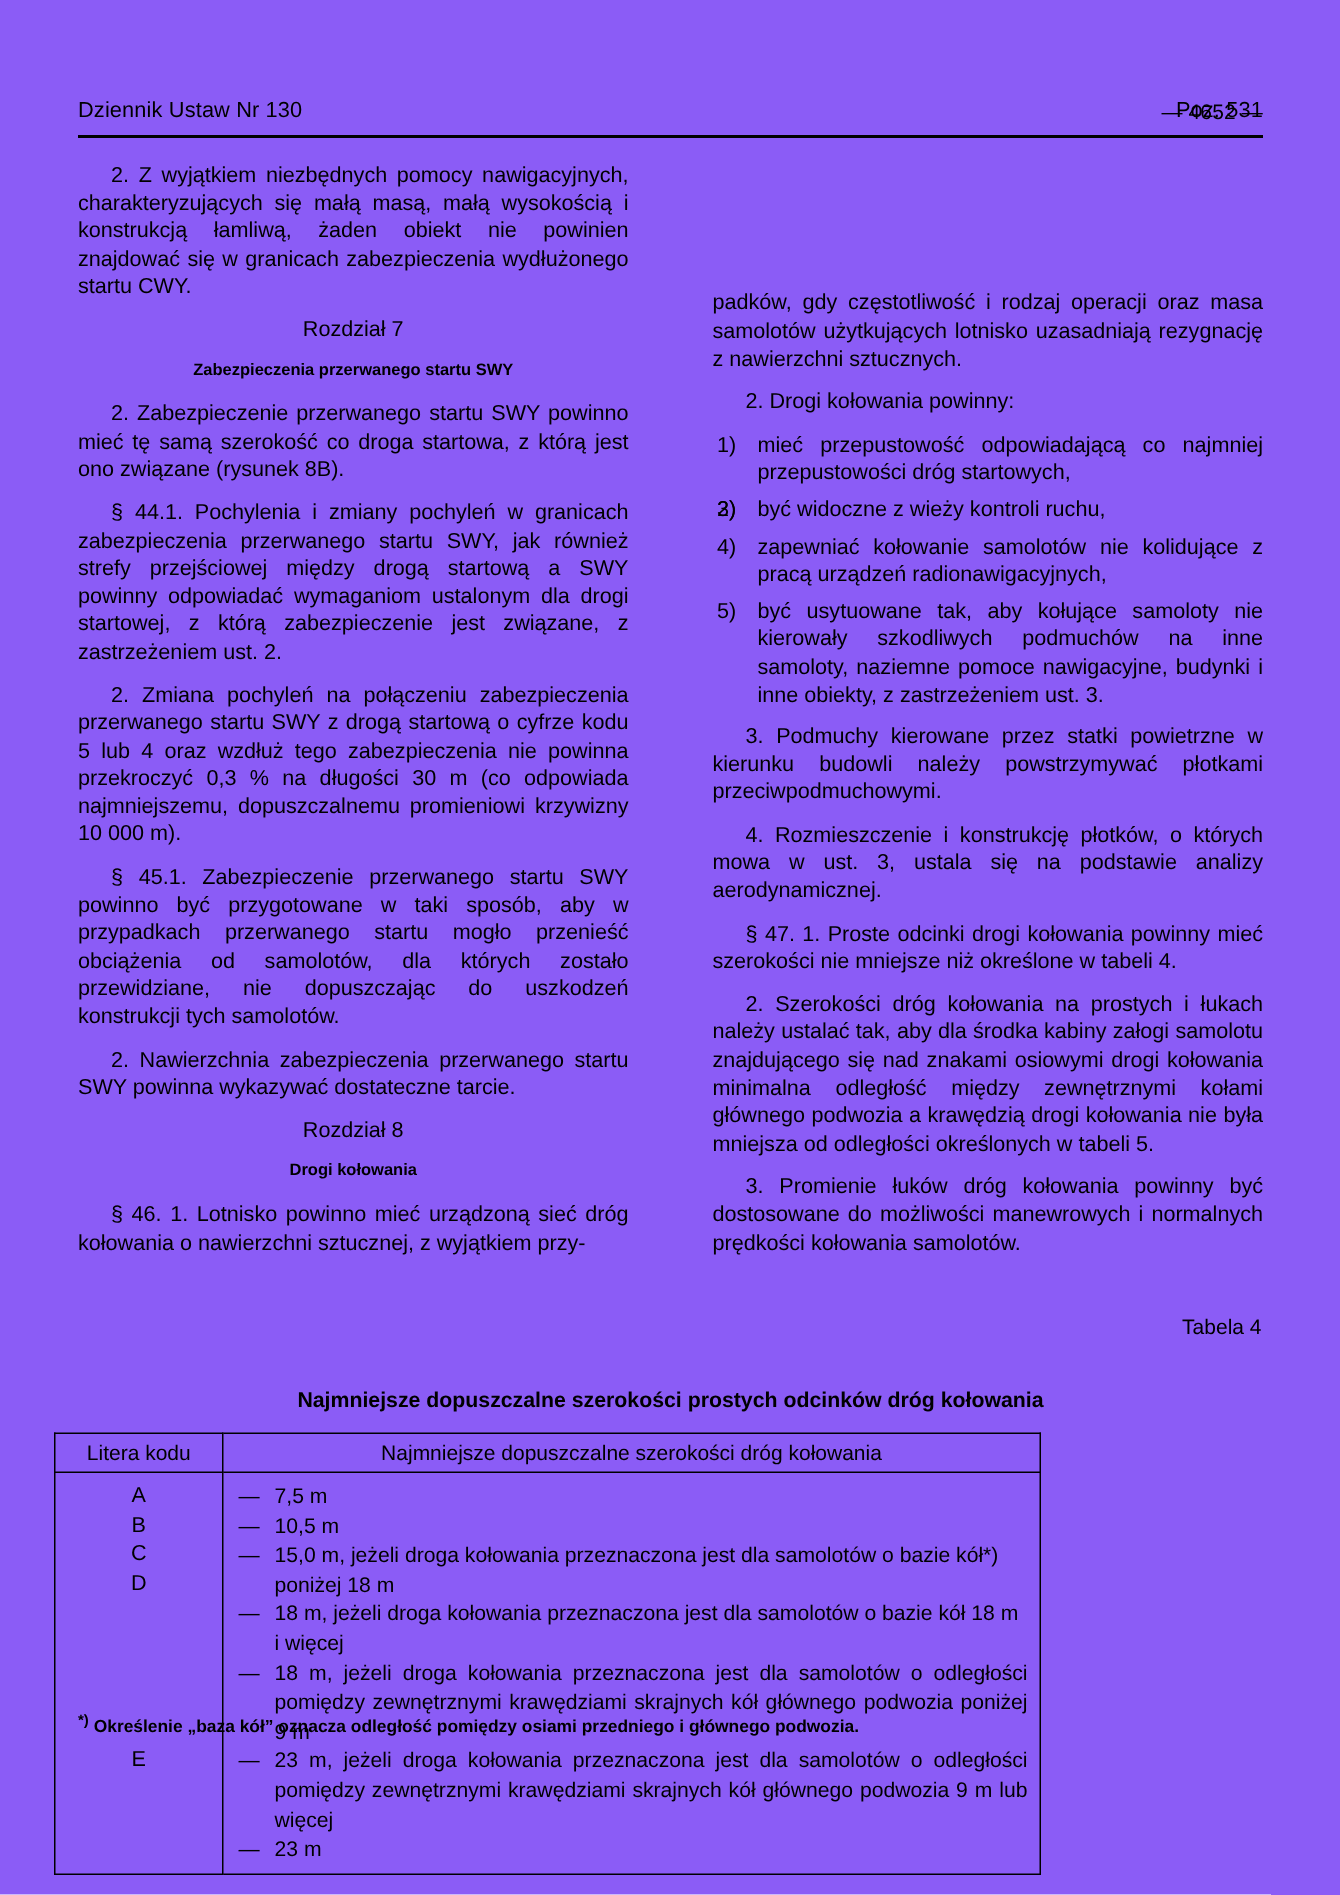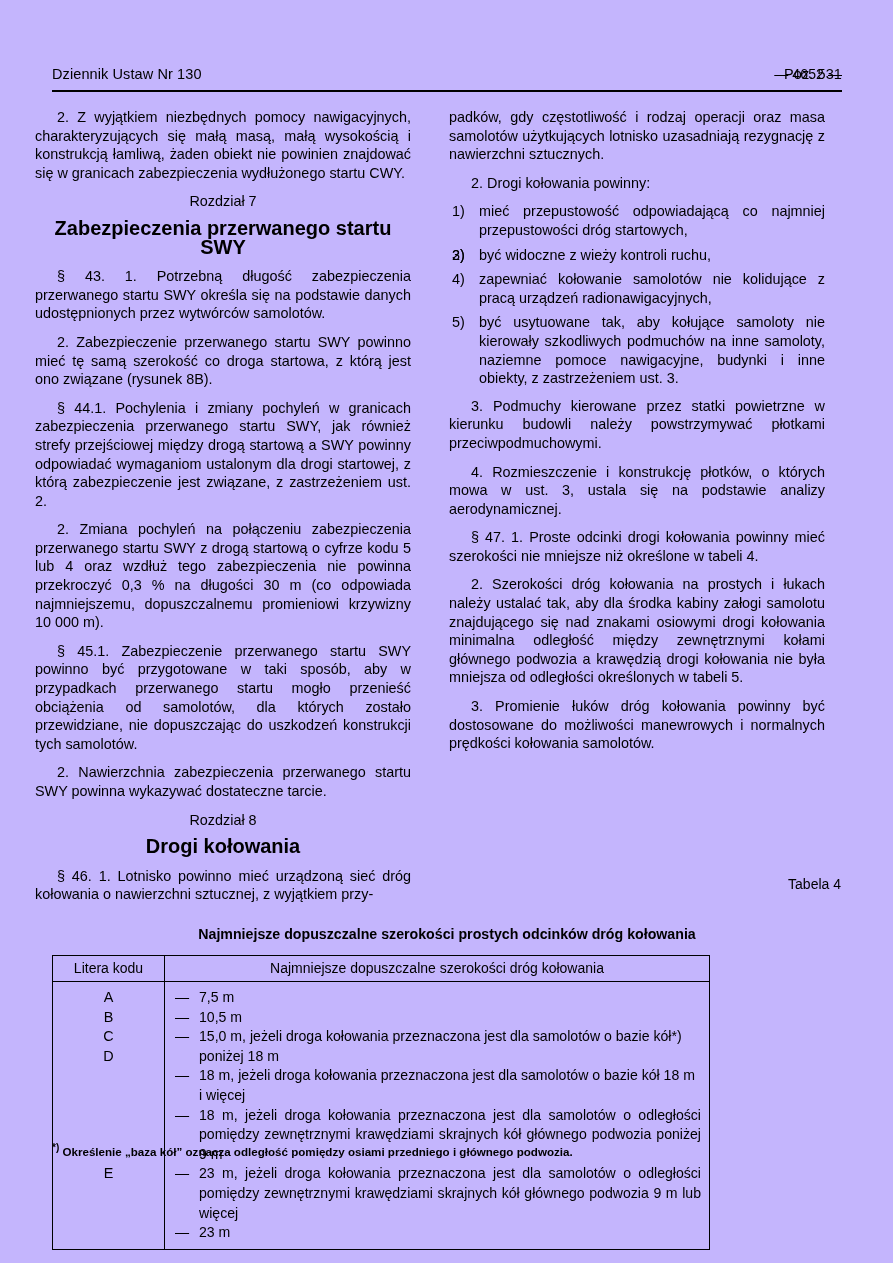--- a/index.html
+++ b/index.html
@@ -9,21 +9,21 @@
   }
   body {
     font-family: "Liberation Sans", sans-serif;
     color: #000000;
   }
   .page {
     position: relative;
     width: 893px;
     height: 1263px;
     margin: 0 auto;
-    background: #c4b5fd;
+    background: #8b5cf6;
     overflow: hidden;
   }
 
   
   .runhead {
     position: absolute;
     left: 52px;
     top: 66px;
     width: 790px;
     display: flex;
@@ -44,25 +44,26 @@
     left: 52px;
     top: 90px;
     width: 790px;
     height: 2px;
     background: #000;
   }
 
   
   .columns {
     position: absolute;
-    left: 35px;
+    left: 52px;
     top: 108px;
     width: 790px;
     display: flex;
-    gap: 38px;
+    gap: 56px;
+    align-items: flex-end;
   }
   .col {
     width: 376px;
   }
   p.para {
     margin: 0 0 10px 0;
     font-size: 14.4px;
     line-height: 18.6px;
     text-align: justify;
     text-indent: 22px;
@@ -72,21 +73,21 @@
 
   h3.chapter {
     margin: 9px 0 8px 0;
     font-size: 14.4px;
     font-weight: normal;
     text-align: center;
     line-height: 18.6px;
   }
   h3.chapter-title {
     margin: 0 0 11px 0;
-    font-size: 20px;
+    font-size: 11px;
     font-weight: bold;
     text-align: center;
     line-height: 18.6px;
   }
 
   
   ol.numlist {
     list-style: none;
     margin: 0 0 9px 0;
     padding: 0;
@@ -118,21 +119,21 @@
     top: 926px;
     width: 790px;
     text-align: center;
     font-size: 14.2px;
     font-weight: bold;
   }
 
   
   table.widths {
     position: absolute;
-    left: 52px;
+    left: 36px;
     top: 955px;
     width: 658px;
     border-collapse: collapse;
     table-layout: fixed;
   }
   table.widths, table.widths th, table.widths td {
     border: 1.6px solid #000;
   }
   table.widths th {
     font-size: 14px;
@@ -193,21 +194,20 @@
     <span>Poz. 531</span>
   </div>
   <div class="runhead-rule"></div>
 
   <div class="columns">
 
     <div class="col">
       <p class="para">2. Z wyjątkiem niezbędnych pomocy nawigacyjnych, charakteryzujących się małą masą, małą wysokością i konstrukcją łamliwą, żaden obiekt nie powinien znajdować się w granicach zabezpieczenia wydłużonego startu CWY.</p>
       <h3 class="chapter">Rozdział 7</h3>
       <h3 class="chapter-title">Zabezpieczenia przerwanego startu SWY</h3>
-      <p class="para">§ 43. 1. Potrzebną długość zabezpieczenia przerwanego startu SWY określa się na podstawie danych udostępnionych przez wytwórców samolotów.</p>
       <p class="para">2. Zabezpieczenie przerwanego startu SWY powinno mieć tę samą szerokość co droga startowa, z którą jest ono związane (rysunek 8B).</p>
       <p class="para">§ 44.1. Pochylenia i zmiany pochyleń w granicach zabezpieczenia przerwanego startu SWY, jak również strefy przejściowej między drogą startową a SWY powinny odpowiadać wymaganiom ustalonym dla drogi startowej, z którą zabezpieczenie jest związane, z zastrzeżeniem ust. 2.</p>
       <p class="para">2. Zmiana pochyleń na połączeniu zabezpieczenia przerwanego startu SWY z drogą startową o cyfrze kodu 5 lub 4 oraz wzdłuż tego zabezpieczenia nie powinna przekroczyć 0,3 % na długości 30 m (co odpowiada najmniejszemu, dopuszczalnemu promieniowi krzywizny 10 000 m).</p>
       <p class="para">§ 45.1. Zabezpieczenie przerwanego startu SWY powinno być przygotowane w taki sposób, aby w przypadkach przerwanego startu mogło przenieść obciążenia od samolotów, dla których zostało przewidziane, nie dopuszczając do uszkodzeń konstrukcji tych samolotów.</p>
       <p class="para">2. Nawierzchnia zabezpieczenia przerwanego startu SWY powinna wykazywać dostateczne tarcie.</p>
       <h3 class="chapter">Rozdział 8</h3>
       <h3 class="chapter-title">Drogi kołowania</h3>
       <p class="para">§ 46. 1. Lotnisko powinno mieć urządzoną sieć dróg kołowania o nawierzchni sztucznej, z wyjątkiem przy-</p>
     </div>
 

